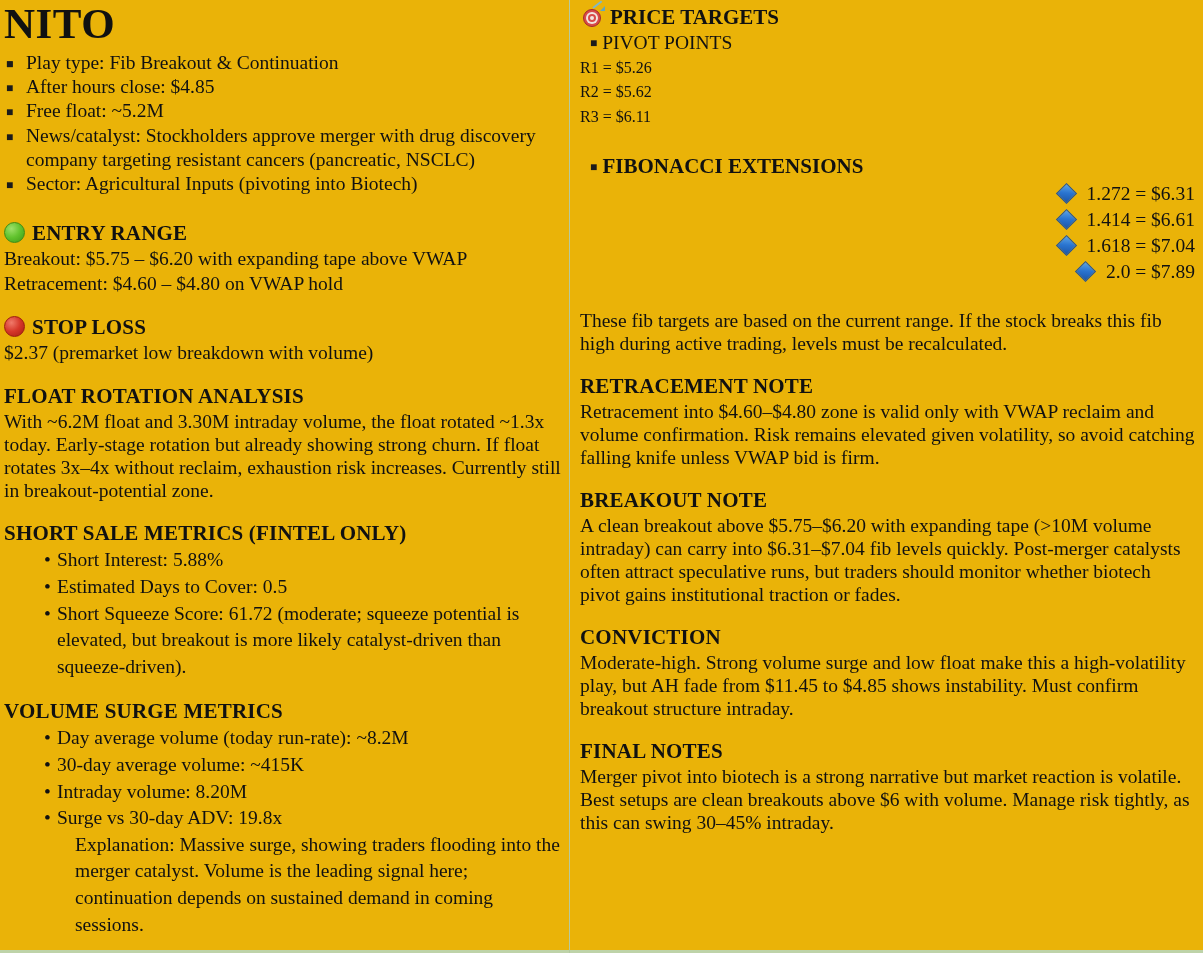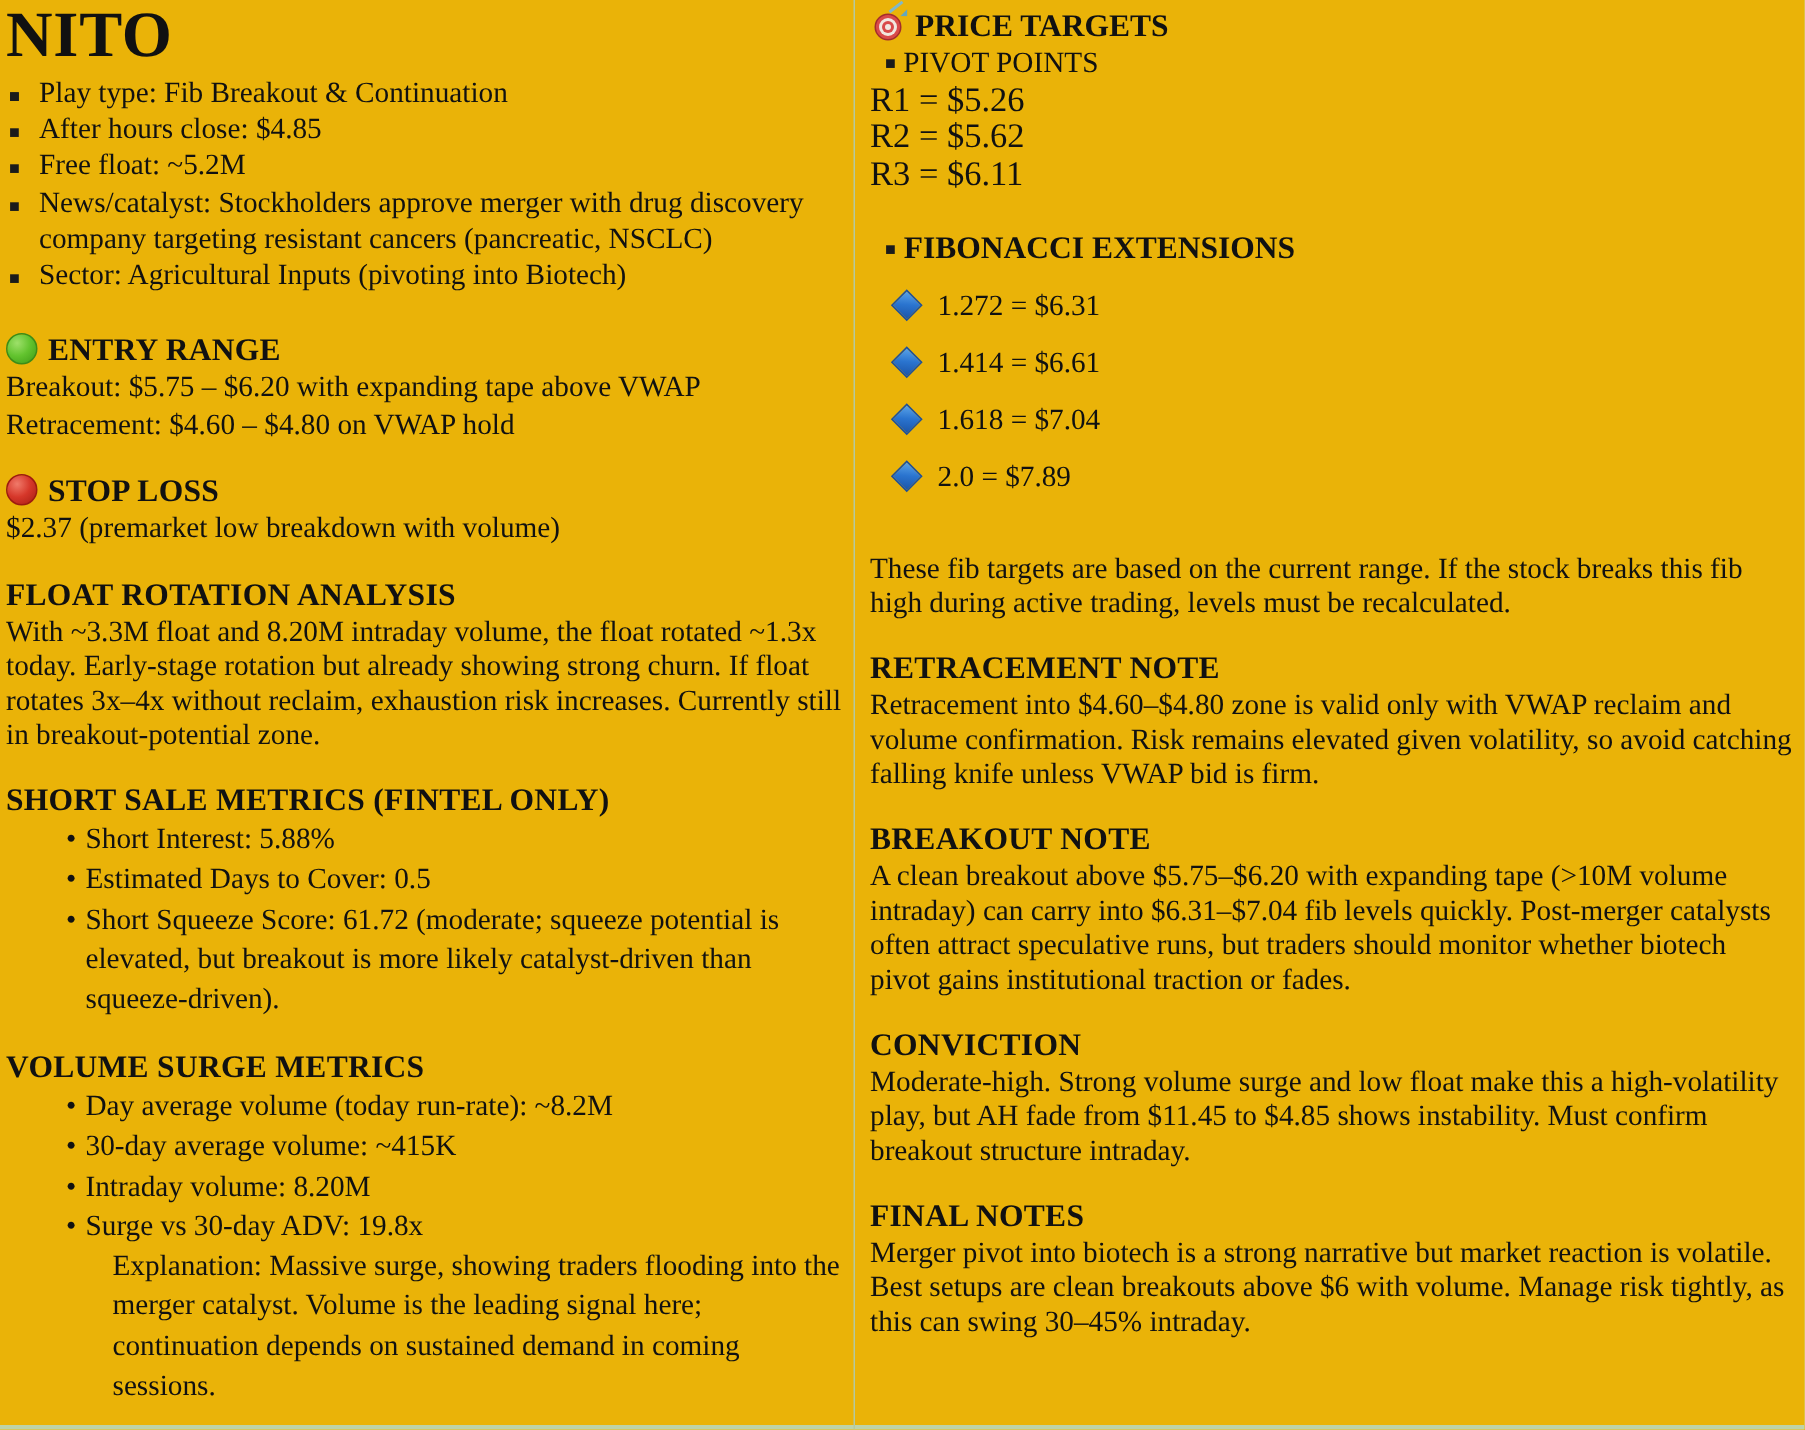--- a/index.html
+++ b/index.html
@@ -166,29 +166,30 @@
     position: absolute;
     left: 0;
     top: 0;
   }
   ul.metrics > li .sub {
     display: block;
     padding-left: 18px;
   }
 
   .r-line {
-    font-size: 23px;
+    font-size: 16px;
     line-height: 24.4px;
     margin: 0;
   }
   .fib-line {
     font-size: 19.5px;
     line-height: 26px;
-    margin: 12px;
+    margin: 0;
     padding-left: 2px;
+    text-align: right;
   }
   .pivot-head {
     font-size: 19.5px;
     line-height: 25px;
     margin: 0;
     padding-left: 10px;
   }
   .fib-head {
     font-size: 21px;
     font-weight: bold;
@@ -245,21 +246,21 @@
     <div class="spacer-md"></div>
 
     <h2 class="section with-icon">
       <span class="emoji-dot dot-red"></span><span>STOP LOSS</span>
     </h2>
     <p class="body-line">$2.37 (premarket low breakdown with volume)</p>
 
     <div class="spacer-md"></div>
 
     <h2 class="section">FLOAT ROTATION ANALYSIS</h2>
-    <p class="para">With ~3.3M float and 8.20M intraday volume, the float rotated ~1.3x today. Early-stage rotation but already showing strong churn. If float rotates 3x–4x without reclaim, exhaustion risk increases. Currently still in breakout-potential zone.</p>
+    <p class="para">With ~6.2M float and 3.30M intraday volume, the float rotated ~1.3x today. Early-stage rotation but already showing strong churn. If float rotates 3x–4x without reclaim, exhaustion risk increases. Currently still in breakout-potential zone.</p>
 
     <div class="spacer-md"></div>
 
     <h2 class="section">SHORT SALE METRICS (FINTEL ONLY)</h2>
     <ul class="metrics">
       <li><span>Short Interest: 5.88%</span></li>
       <li><span>Estimated Days to Cover: 0.5</span></li>
       <li><span>Short Squeeze Score: 61.72 (moderate; squeeze potential is elevated, but breakout is more likely catalyst-driven than squeeze-driven).</span></li>
     </ul>
 

